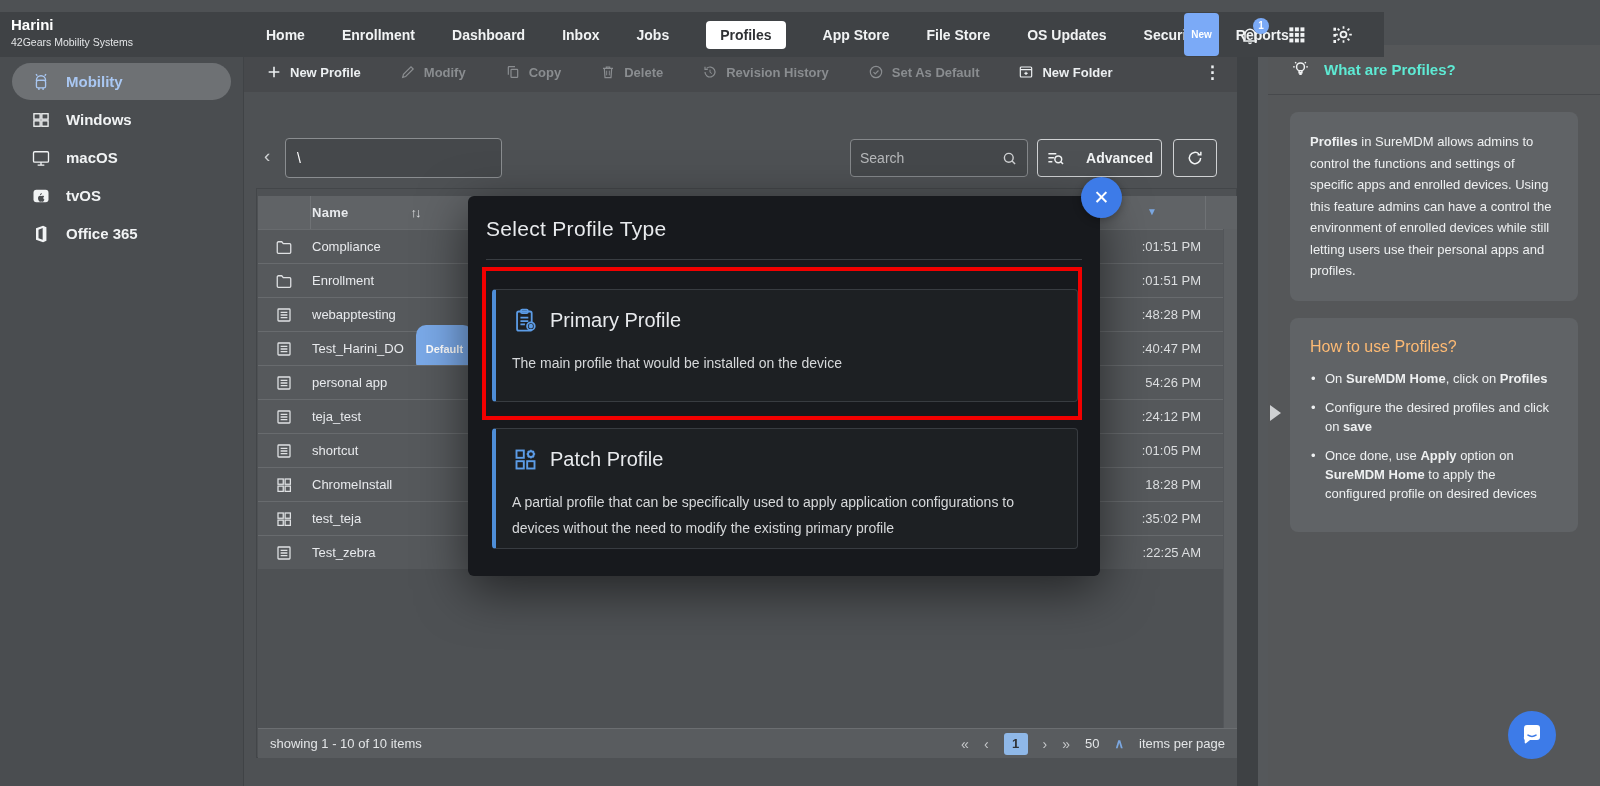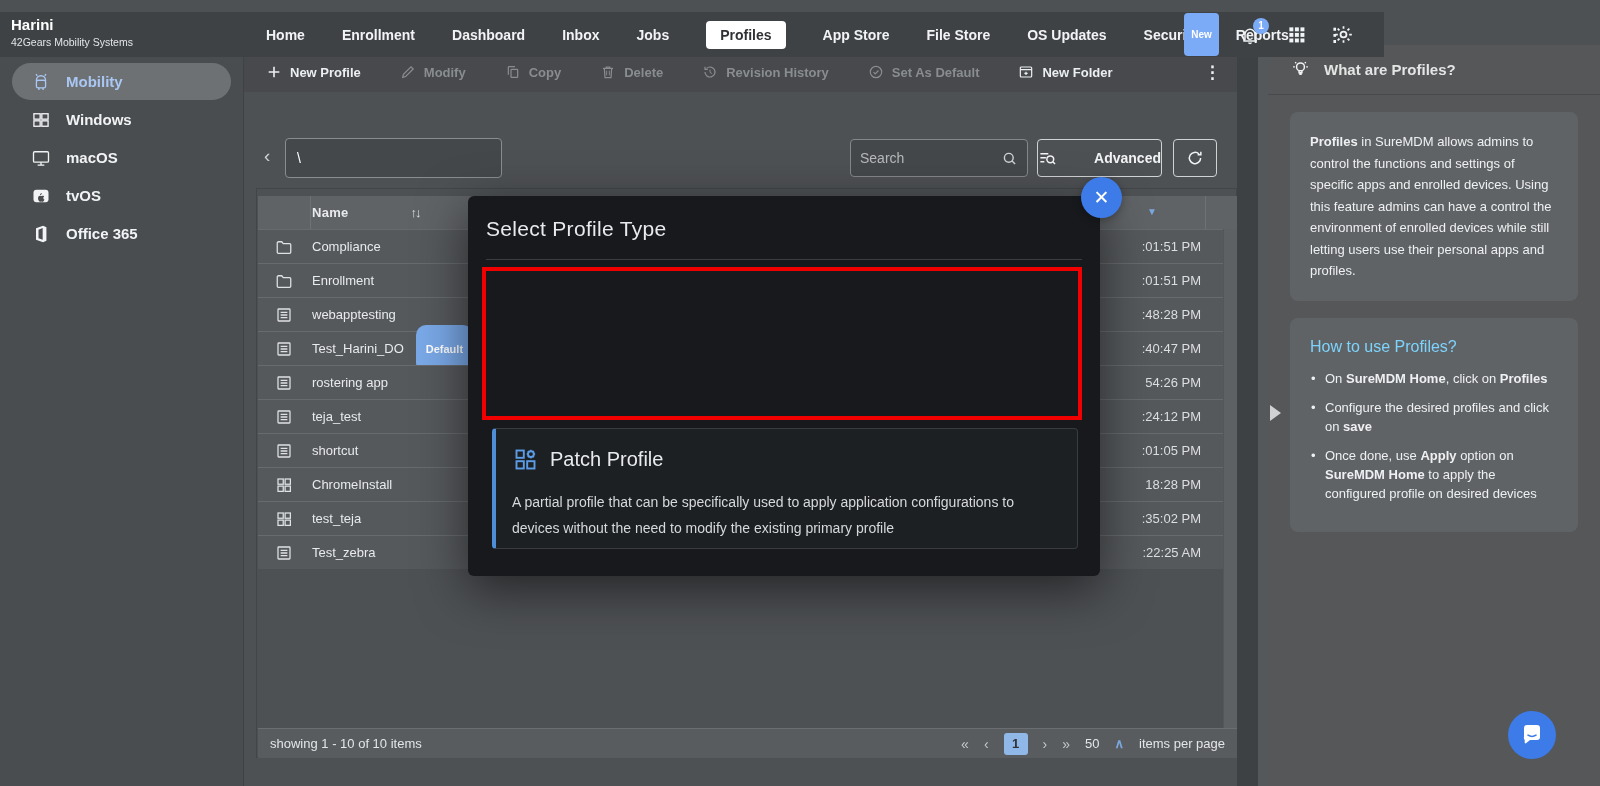--- a/index.html
+++ b/index.html
@@ -38,21 +38,21 @@
   .tool { display:flex; align-items:center; gap:8px; font-size:13px; font-weight:700; color:#eceff1; cursor:pointer; white-space:nowrap; }
   .tool .ticon { width:16px; height:16px; }
   .tool.disabled { color:#8a8d90; cursor:default; }
   .toolbar-more { position:absolute; right:16px; top:10px; font-size:17px; font-weight:700; color:#eceff1; }
 
   .back-chevron { position:absolute; left:20px; top:100px; font-size:19px; color:#cfd1d3; }
   .path-input { position:absolute; left:41px; top:93px; width:217px; height:40px; background:#45484b; border:1px solid #8a8d90; border-radius:4px; color:#fff; font-size:14px; padding:0 11px; font-family:"Liberation Sans",sans-serif; }
   .search-box { position:absolute; left:606px; top:94px; width:178px; height:38px; background:#45484b; border:1px solid #85888b; border-radius:4px; display:flex; align-items:center; padding:0 9px; }
   .search-box input { flex:1; background:transparent; border:none; outline:none; color:#e8eaed; font-size:14px; font-family:"Liberation Sans",sans-serif; min-width:0; }
   .search-box input::placeholder { color:#b7b9bb; }
-  .adv-btn { position:absolute; left:793px; top:94px; width:125px; height:38px; border:1px solid #d0d2d4; border-radius:4px; display:flex; align-items:center; justify-content:space-between; gap:21px; color:#f1f3f4; font-size:14px; font-weight:700; cursor:pointer; }
+  .adv-btn { position:absolute; left:793px; top:94px; width:125px; height:38px; border:1px solid #d0d2d4; border-radius:4px; display:flex; align-items:center; justify-content:center; gap:21px; color:#f1f3f4; font-size:14px; font-weight:700; cursor:pointer; }
   .refresh-btn { position:absolute; left:929px; top:94px; width:44px; height:38px; border:1px solid #d0d2d4; border-radius:4px; display:flex; align-items:center; justify-content:center; color:#f1f3f4; cursor:pointer; }
 
   .frame { position:absolute; left:12px; top:143px; width:981px; height:570px; border:1px solid #434649; }
 
   .table { position:absolute; left:14px; top:151px; width:979px; }
   .thead { height:33px; background:#606366; display:flex; align-items:center; position:relative; }
   .th-name { margin-left:54px; font-size:13px; font-weight:700; color:#e8eaed; letter-spacing:.3px; }
   .sort-icn { margin-left:62px; font-size:13px; color:#dfe1e3; letter-spacing:-2px; }
   .vline { position:absolute; top:0; bottom:0; width:1px; background:#6f7275; }
   .thead .sortdesc { position:absolute; left:889px; top:10px; font-size:10px; color:#7ba7e0; }
@@ -72,25 +72,25 @@
   .pg-caret { color:#7ba7e0; font-size:13px; font-weight:700; cursor:pointer; }
 
   
   .strip-dark { position:absolute; left:1237px; top:45px; width:21px; height:741px; background:#3e4144; }
   .strip-light { position:absolute; left:1258px; top:45px; width:10px; height:741px; background:#55585b; }
 
   
   .help { position:absolute; left:1268px; top:45px; width:332px; height:741px; background:#555759; }
   .help-head { height:50px; display:flex; align-items:center; gap:13px; padding-left:22px; border-bottom:1px solid #47494c; }
   .help-head .hicon { width:21px; height:21px; color:#f1f3f4; }
-  .help-title { font-size:15px; font-weight:700; color:#e5e5e5; }
+  .help-title { font-size:15px; font-weight:700; color:#5eead4; }
   .help-card { position:absolute; left:22px; width:288px; background:#606366; border-radius:8px; padding:19px 20px; font-size:13px; color:#eef0f1; line-height:21.5px; }
   .help-card.about { top:67px; }
   .help-card.howto { top:273px; line-height:19px; }
-  .howto-title { font-size:16px; font-weight:400; color:#7dd3fc; margin-bottom:13px; }
+  .howto-title { font-size:16px; font-weight:400; color:#fdba74; margin-bottom:13px; }
   .howto ul { list-style:none; }
   .howto li { position:relative; padding-left:15px; margin-bottom:10px; }
   .howto li::before { content:"•"; position:absolute; left:1px; color:#eef0f1; }
   .collapse-arrow { position:absolute; left:2px; top:360px; width:0; height:0; border-top:8px solid transparent; border-bottom:8px solid transparent; border-left:11px solid #cfd1d3; }
 
   
   .modal { position:absolute; left:468px; top:196px; width:632px; height:380px; background:#17191d; border-radius:6px; box-shadow:0 14px 50px rgba(0,0,0,.55); z-index:40; }
   .modal-title { position:absolute; left:18px; top:21px; font-size:21px; font-weight:500; color:#e8eaed; letter-spacing:.3px; }
   .modal-divider { position:absolute; left:18px; top:63px; width:596px; height:1px; background:#393d42; }
   .red-annot { position:absolute; left:14px; top:71px; width:600px; height:153px; border:4px solid #f20000; pointer-events:none; z-index:45; }
@@ -364,21 +364,21 @@
         <span class="tbadge">Default</span>
         <span class="ttime">:40:47 PM</span>
       </div>
       <div class="trow">
         <span class="ticell">
             <svg viewBox="0 0 24 24" fill="none" stroke="currentColor" stroke-width="1.7">
               <rect x="4" y="4" width="16" height="16" rx="1"></rect>
               <path d="M7.5 8.5h9M7.5 12h9M7.5 15.5h9"></path>
             </svg>
           </span>
-        <span class="tname">rostering app</span>
+        <span class="tname">personal app</span>
         <span class="ttime">54:26 PM</span>
       </div>
       <div class="trow">
         <span class="ticell">
             <svg viewBox="0 0 24 24" fill="none" stroke="currentColor" stroke-width="1.7">
               <rect x="4" y="4" width="16" height="16" rx="1"></rect>
               <path d="M7.5 8.5h9M7.5 12h9M7.5 15.5h9"></path>
             </svg>
           </span>
         <span class="tname">teja_test</span>
@@ -471,20 +471,33 @@
       </ul>
     </div>
     <div class="collapse-arrow"></div>
   </div>
 
   <div class="modal">
     <div class="modal-title">Select Profile Type</div>
     <div class="modal-divider"></div>
     <div class="red-annot"></div>
 
+    <div class="opt-card primary">
+      <span class="opt-icon">
+        <svg viewBox="0 0 24 24" fill="none" stroke="currentColor" stroke-width="1.6">
+            <rect x="4.5" y="4" width="13" height="17" rx="1.5"></rect>
+            <rect x="8" y="2.3" width="6" height="3.2" rx="1"></rect>
+            <path d="M7.5 9.5h7M7.5 12.5h7M7.5 15.5h4"></path>
+            <circle cx="16.8" cy="17" r="3.4" fill="#1d2023"></circle>
+            <path d="M16.8 15v4M14.8 17h4M15.4 15.6l2.8 2.8M18.2 15.6l-2.8 2.8" stroke-width="1.2"></path>
+          </svg>
+      </span>
+      <span class="opt-title">Primary Profile</span>
+      <span class="opt-desc">The main profile that would be installed on the device</span>
+    </div>
 
     <div class="opt-card patch">
       <span class="opt-icon">
         <svg viewBox="0 0 24 24" fill="none" stroke="currentColor" stroke-width="1.7">
             <rect x="4" y="4" width="6.5" height="6.5"></rect>
             <rect x="4" y="13.5" width="6.5" height="6.5"></rect>
             <rect x="13.5" y="13.5" width="6.5" height="6.5"></rect>
             <circle cx="16.8" cy="7.2" r="2.6"></circle>
             <path d="M16.8 3.4v1.2M16.8 9.8v1.2M13 7.2h1.2M19.4 7.2h1.2M14.1 4.5l.9.9M18.6 9l.9.9M19.5 4.5l-.9.9M15 9l-.9.9" stroke-width="1.3"></path>
           </svg>

